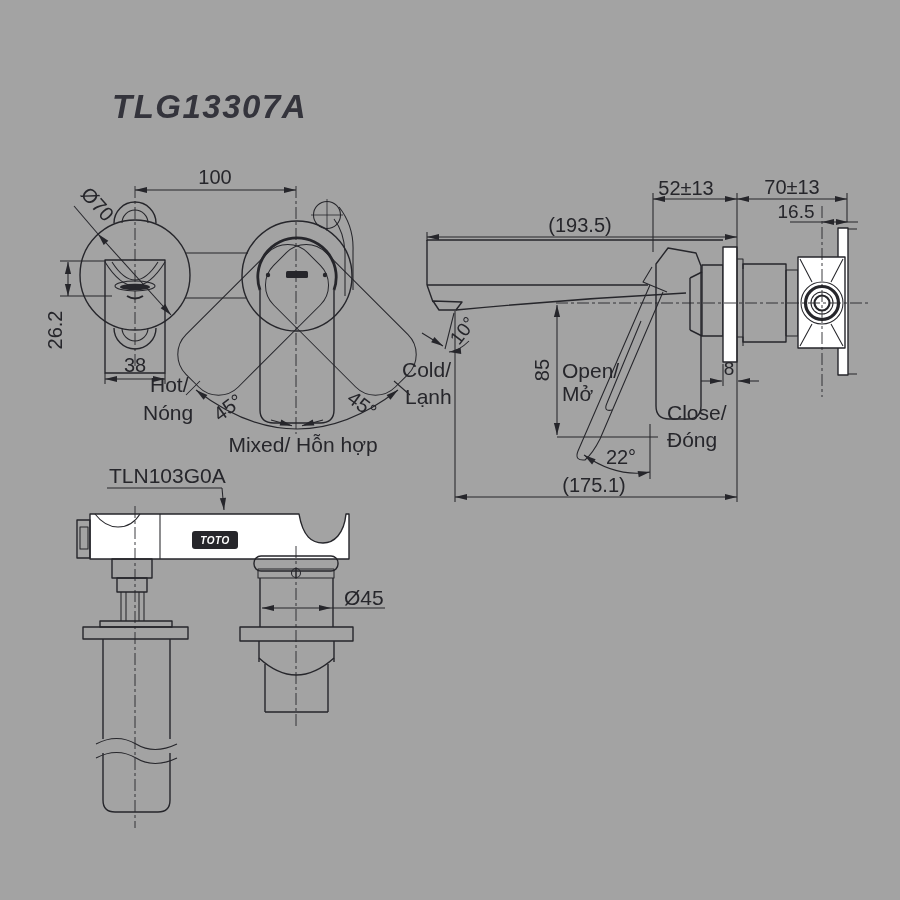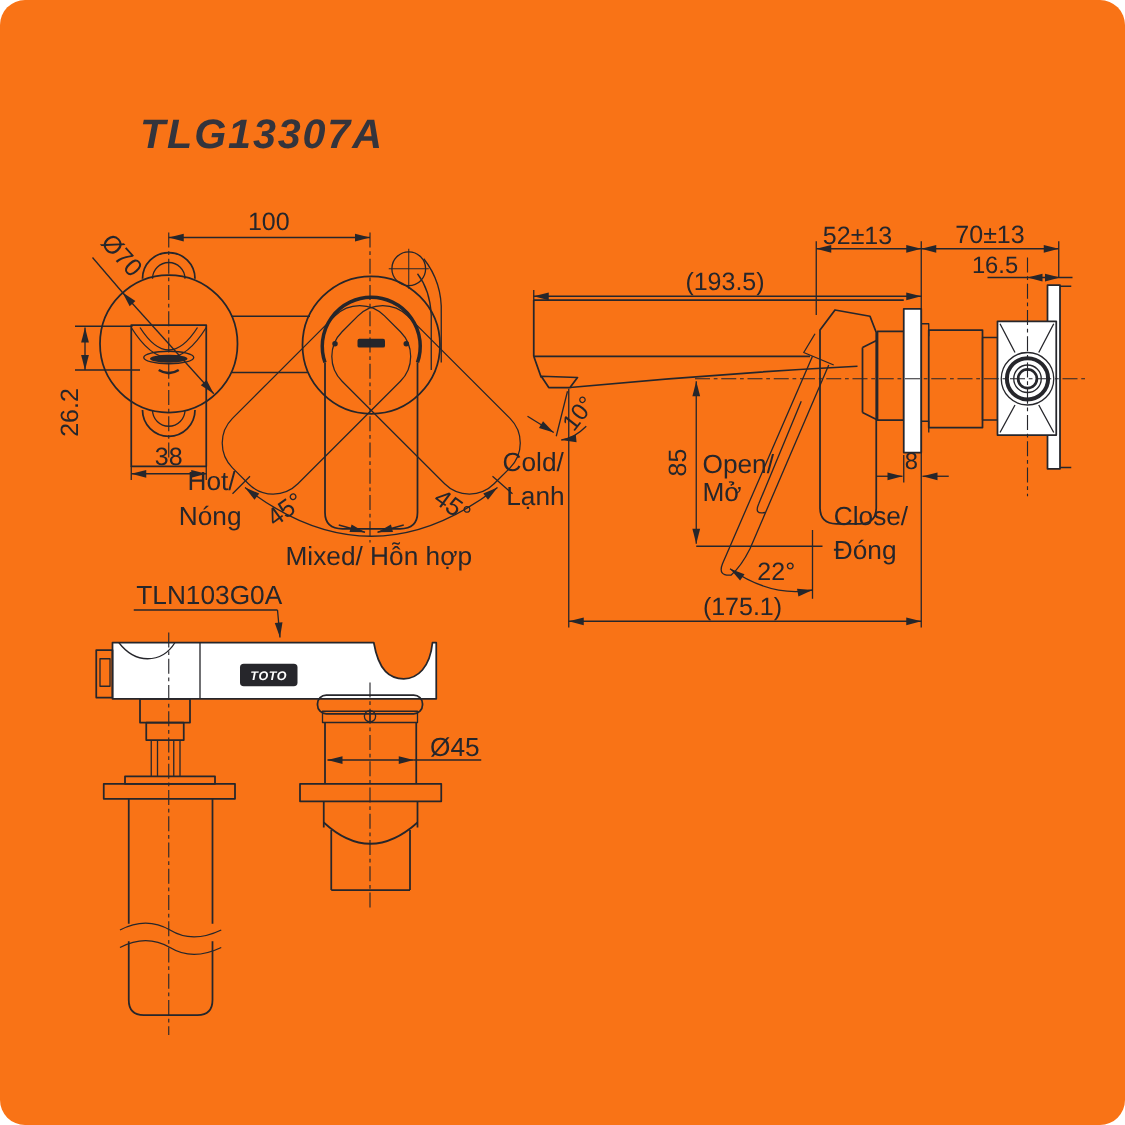--- a/index.html
+++ b/index.html
@@ -1,16 +1,16 @@
 <!DOCTYPE html>
 <html><head>
 <meta charset="utf-8">
 <style>
   html,body{margin:0;padding:0;background:#ffffff;}
-  .page{width:900px;height:900px;background:#f97316;position:relative;font-family:"Liberation Sans",sans-serif;border-radius:20px;}
+  .page{width:900px;height:900px;background:#a3a3a3;position:relative;font-family:"Liberation Sans",sans-serif;}
   svg{display:block;}
   
   .s  {fill:none;stroke:#26262b;stroke-width:1.4;stroke-linejoin:round;stroke-linecap:butt;}
   .s2 {fill:none;stroke:#26262b;stroke-width:1.05;stroke-linejoin:round;}
   .b  {fill:none;stroke:#26262b;stroke-width:2.8;stroke-linejoin:round;}
   .gh {fill:none;stroke:#26262b;stroke-width:1.0;}
   .cl {fill:none;stroke:#26262b;stroke-width:0.9;stroke-dasharray:12 3 3 3;}
   .fw {fill:#ffffff;stroke:#26262b;stroke-width:1.4;stroke-linejoin:round;}
   .dk {fill:#26262b;stroke:none;}
   text{fill:#26262b;font-family:"Liberation Sans",sans-serif;font-size:20px;}

